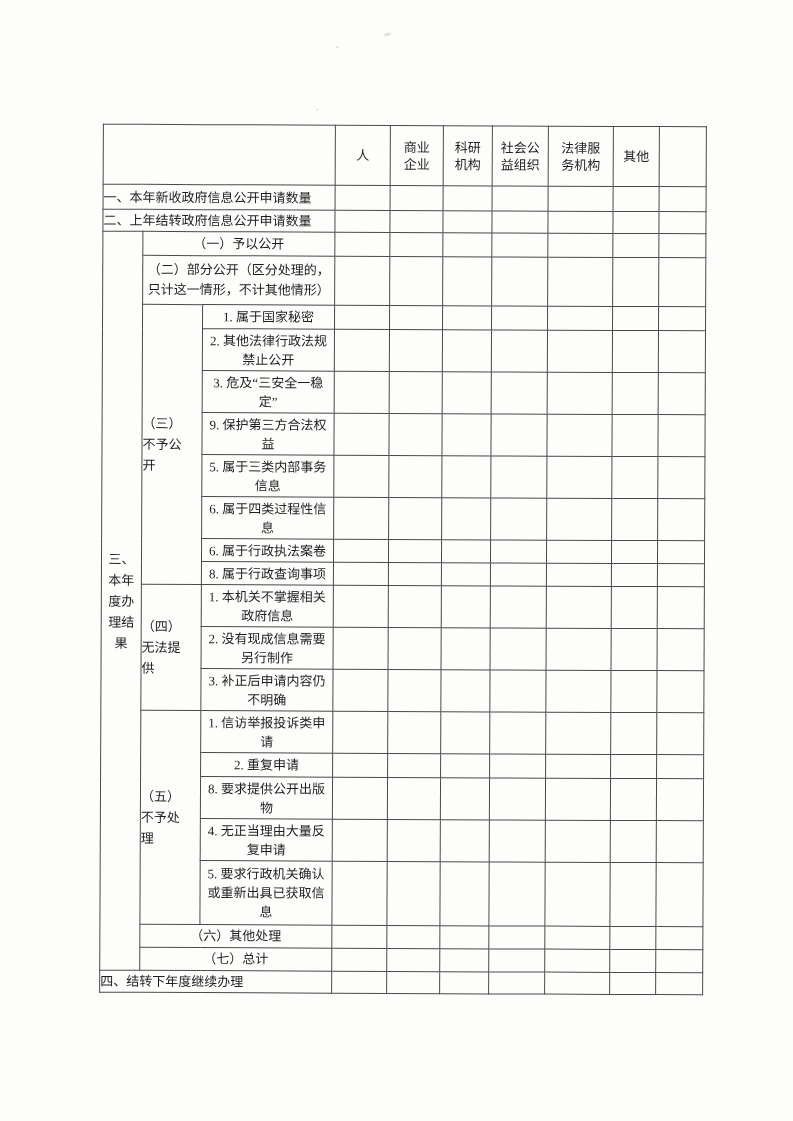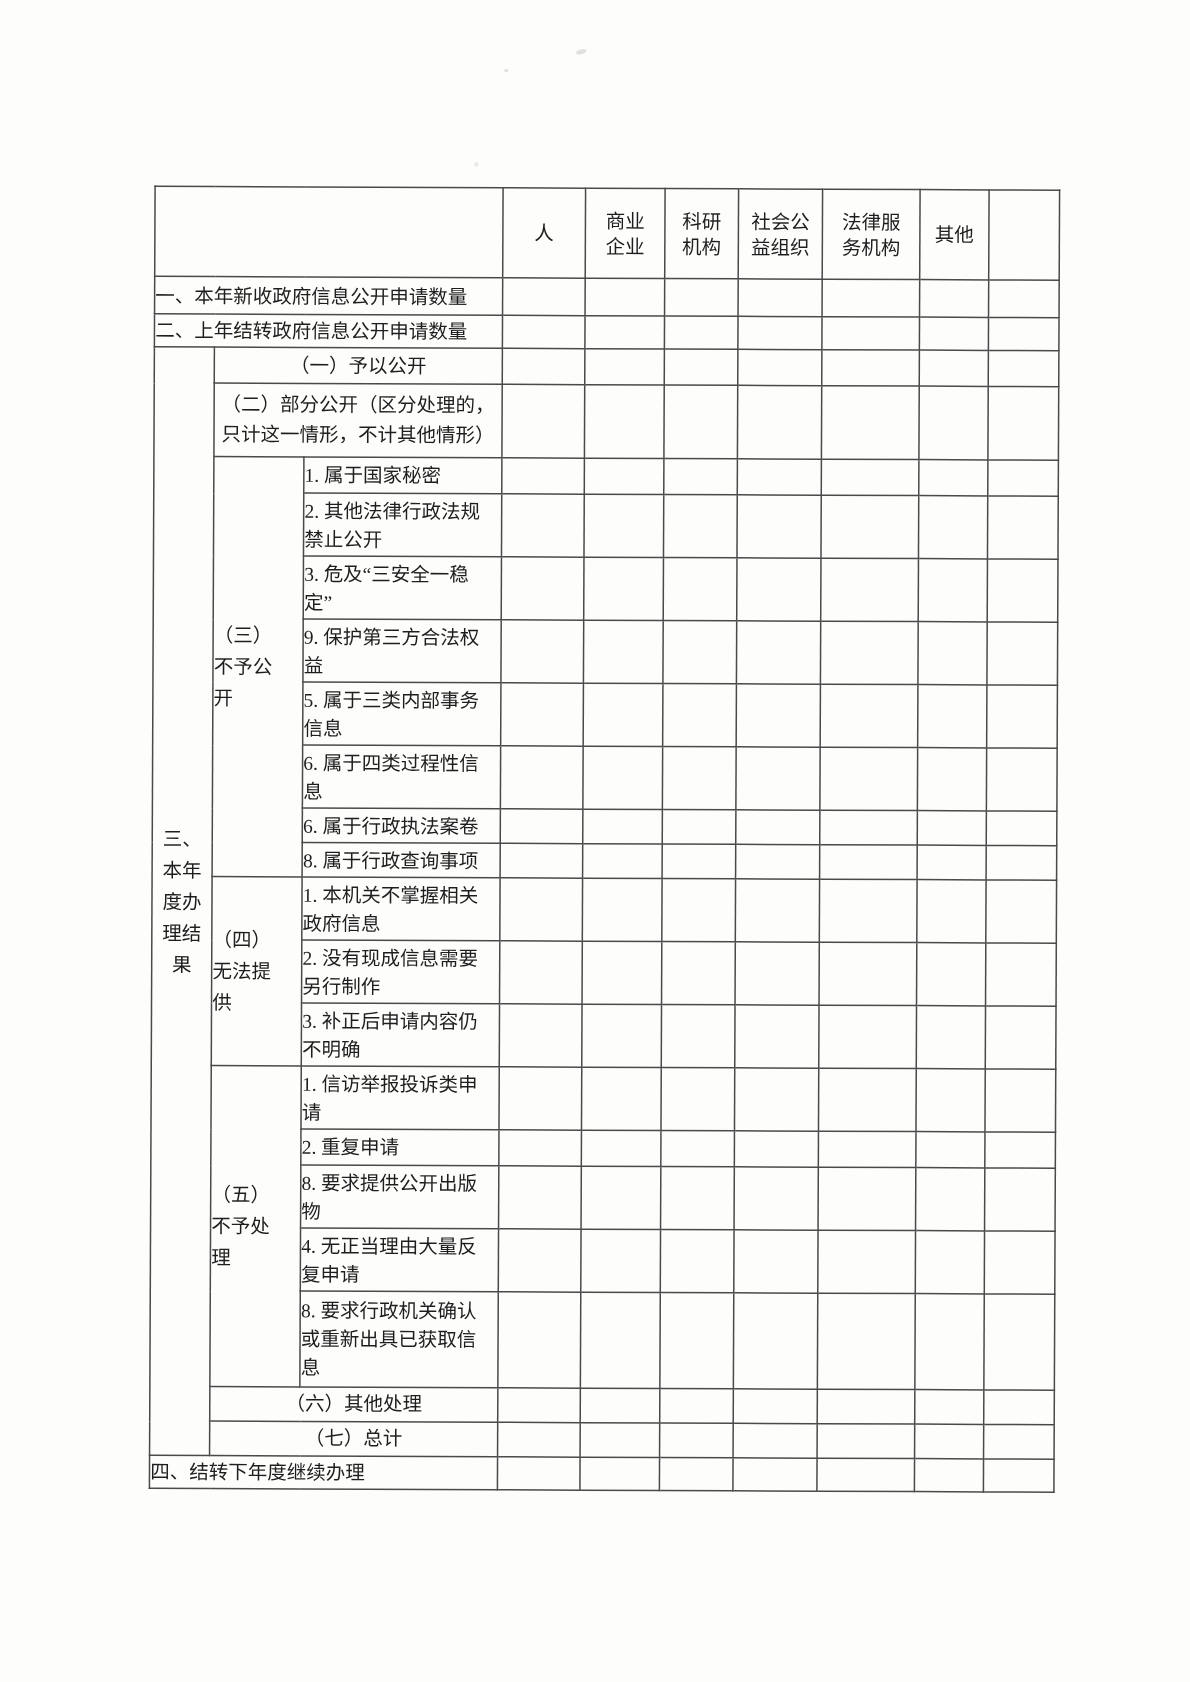--- a/index.html
+++ b/index.html
@@ -24,21 +24,21 @@
     font-size:13px;
     color:#1e1e1e;
     white-space:pre-line;
     overflow:hidden;
     vertical-align:middle;
   }
   th.hcell{text-align:center;line-height:17px;}
   th.hcell-top{vertical-align:top;padding-top:6px;font-size:14px;}
   td.lbl{text-align:left;padding:0 3px 0 8px;line-height:19px;}
   td.sub{text-align:center;padding:0 1px 0 7px;line-height:20px;}
-  td.item{text-align:left;padding:0 2px 0 5px;line-height:19px;margin-left:40px;}
+  td.item{text-align:center;padding:0 2px 0 5px;line-height:19px;margin-left:40px;}
   td.glab{text-align:left;padding:0 2px 0 9px;line-height:21px;}
   td.vlab{text-align:center;padding:0 4px;line-height:21px;}
   td.dcell{background:transparent;}
 
   .speck{position:absolute;background:rgba(110,110,110,0.20);border-radius:50%;}
   .speck1{left:384px;top:33px;width:7px;height:3px;transform:rotate(-18deg);}
   .speck2{left:336px;top:46px;width:3px;height:2px;}
   .speck3{left:316px;top:108px;width:3px;height:3px;background:rgba(110,110,110,0.14);}
 </style>
 </head>
@@ -296,21 +296,21 @@
 复申请</td>
     <td class="dcell"></td>
           <td class="dcell"></td>
           <td class="dcell"></td>
           <td class="dcell"></td>
           <td class="dcell"></td>
           <td class="dcell"></td>
           <td class="dcell"></td>
         </tr>
     <tr style="height:64px">
-      <td class="item">8. 要求行政机关确认
+      <td class="item">5. 要求行政机关确认
 或重新出具已获取信
 息</td>
     <td class="dcell"></td>
           <td class="dcell"></td>
           <td class="dcell"></td>
           <td class="dcell"></td>
           <td class="dcell"></td>
           <td class="dcell"></td>
           <td class="dcell"></td>
         </tr>

